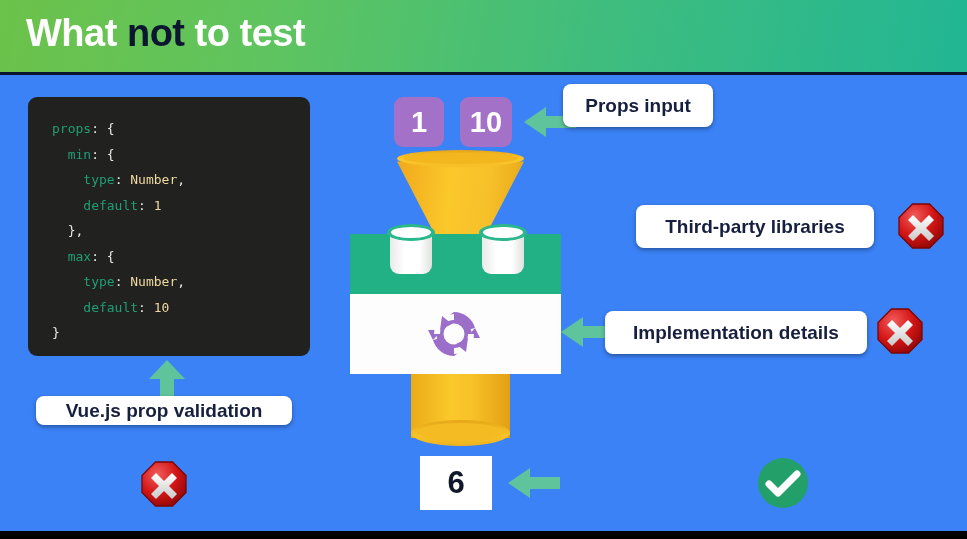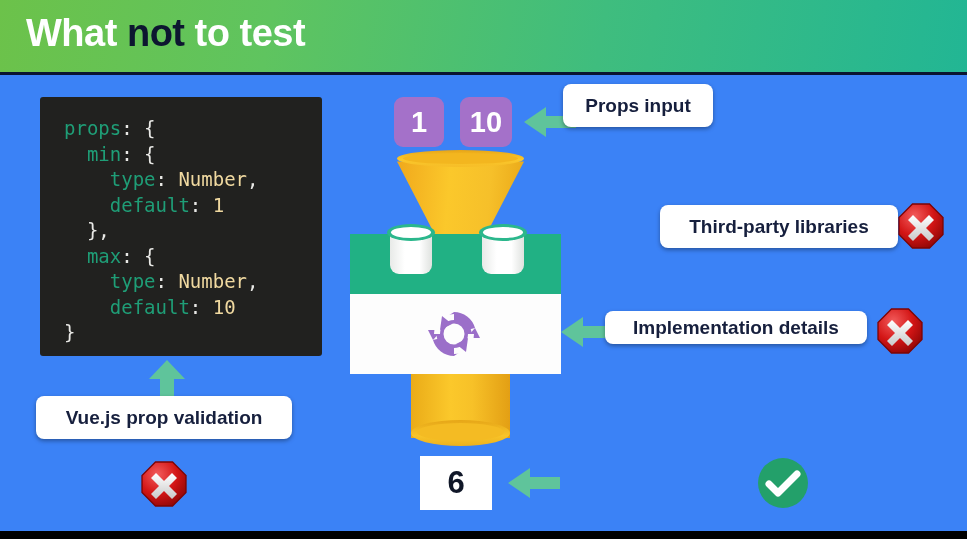--- a/index.html
+++ b/index.html
@@ -38,30 +38,30 @@
     letter-spacing: -0.5px;
     color: #ffffff;
     font-weight: 700;
     white-space: nowrap;
   }
   #title .dark { color: #0d1630; }
 
   
   #code-block {
     position: absolute;
-    left: 40px;
+    left: 28px;
     top: 97px;
     width: 282px;
     height: 259px;
     background: #21211f;
-    border-radius: 3px;
+    border-radius: 9px;
     box-sizing: border-box;
     padding: 19px 0 0 24px;
     font-family: "DejaVu Sans Mono", monospace;
-    font-size: 19px;
+    font-size: 13px;
     line-height: 25.5px;
     white-space: pre;
   }
   .c-key   { color: #1f9e77; }
   .c-punc  { color: #e9e9e6; }
   .c-type  { color: #f0d9a0; }
   .c-num   { color: #f0d9a0; }
 
   
   .callout {
@@ -247,42 +247,42 @@
 
   <div class="prop-badge" style="left:394px; top:97px; width:50px; height:50px;">1</div>
   <div class="prop-badge" style="left:460px; top:97px; width:52px; height:50px;">10</div>
 
   <svg class="arrow-left" style="left:524px; top:105px;" viewBox="0 0 52 34">
     <path d="M0 17 L22 2 L22 11 L52 11 L52 23 L22 23 L22 32 Z" fill="#5fc49b"></path>
   </svg>
 
   <div class="callout" style="left:555px; top:84px; width:150px; height:43px;margin-left:8px;">Props input</div>
 
-  <div class="callout" style="left:660px; top:205px; width:238px; height:43px;">Third-party libraries</div>
+  <div class="callout" style="left:636px; top:205px; width:238px; height:43px;">Third-party libraries</div>
   <svg class="icon-x" style="left:898px; top:203px;" viewBox="0 0 46 46">
     <defs>
       <radialGradient id="xg1" cx="35%" cy="28%" r="80%">
         <stop offset="0%" stop-color="#f25b5b"></stop>
         <stop offset="55%" stop-color="#d31515"></stop>
         <stop offset="100%" stop-color="#8e0606"></stop>
       </radialGradient>
       <linearGradient id="xw1" x1="0" y1="0" x2="0" y2="1">
         <stop offset="0%" stop-color="#ffffff"></stop>
         <stop offset="100%" stop-color="#c9c9c9"></stop>
       </linearGradient>
     </defs>
     <polygon points="14.5,1 31.5,1 45,14.5 45,31.5 31.5,45 14.5,45 1,31.5 1,14.5" fill="url(#xg1)" stroke="#7d0404" stroke-width="1.3"></polygon>
     <path d="M15 12 L23 20 L31 12 L36 17 L28 25 L36 33 L31 38 L23 30 L15 38 L10 33 L18 25 L10 17 Z" fill="url(#xw1)"></path>
   </svg>
 
   <svg class="arrow-left" style="left:561px; top:315px;" viewBox="0 0 52 34">
     <path d="M0 17 L22 2 L22 11 L52 11 L52 23 L22 23 L22 32 Z" fill="#5fc49b"></path>
   </svg>
 
-  <div class="callout" style="left:605px; top:311px; width:262px; height:33px;">Implementation details</div>
+  <div class="callout" style="left:605px; top:311px; width:262px; height:43px;">Implementation details</div>
   <svg class="icon-x" style="left:877px; top:308px;" viewBox="0 0 46 46">
     <polygon points="14.5,1 31.5,1 45,14.5 45,31.5 31.5,45 14.5,45 1,31.5 1,14.5" fill="url(#xg1)" stroke="#7d0404" stroke-width="1.3"></polygon>
     <path d="M15 12 L23 20 L31 12 L36 17 L28 25 L36 33 L31 38 L23 30 L15 38 L10 33 L18 25 L10 17 Z" fill="url(#xw1)"></path>
   </svg>
 
   <div id="machine">
     <div id="funnel"></div>
     <div id="funnel-lip"></div>
     <div id="funnel-lip-inner"></div>
     <div id="funnel-stem"></div>
@@ -331,20 +331,20 @@
 
   <svg class="icon-check" style="left:757px; top:457px;" viewBox="0 0 52 52">
     <circle cx="26" cy="26" r="25" fill="#23a06a"></circle>
     <path d="M12 27 L21 36 L40 17" fill="none" stroke="#ffffff" stroke-width="7" stroke-linecap="round" stroke-linejoin="round"></path>
   </svg>
 
   <svg class="arrow-up" style="left:149px; top:360px;" viewBox="0 0 36 50">
     <path d="M18 0 L36 19 L25 19 L25 50 L11 50 L11 19 L0 19 Z" fill="#5fc49b"></path>
   </svg>
 
-  <div class="callout" style="left:36px; top:396px; width:256px; height:43px;">Vue.js prop validation</div>
+  <div class="callout" style="left:36px; top:396px; width:256px; height:29px;">Vue.js prop validation</div>
   <svg class="icon-x" style="left:141px; top:461px;" viewBox="0 0 46 46">
     <polygon points="14.5,1 31.5,1 45,14.5 45,31.5 31.5,45 14.5,45 1,31.5 1,14.5" fill="url(#xg1)" stroke="#7d0404" stroke-width="1.3"></polygon>
     <path d="M15 12 L23 20 L31 12 L36 17 L28 25 L36 33 L31 38 L23 30 L15 38 L10 33 L18 25 L10 17 Z" fill="url(#xw1)"></path>
   </svg>
 
   <div id="bottom-strip"></div>
 </div>
 
 </body></html>

